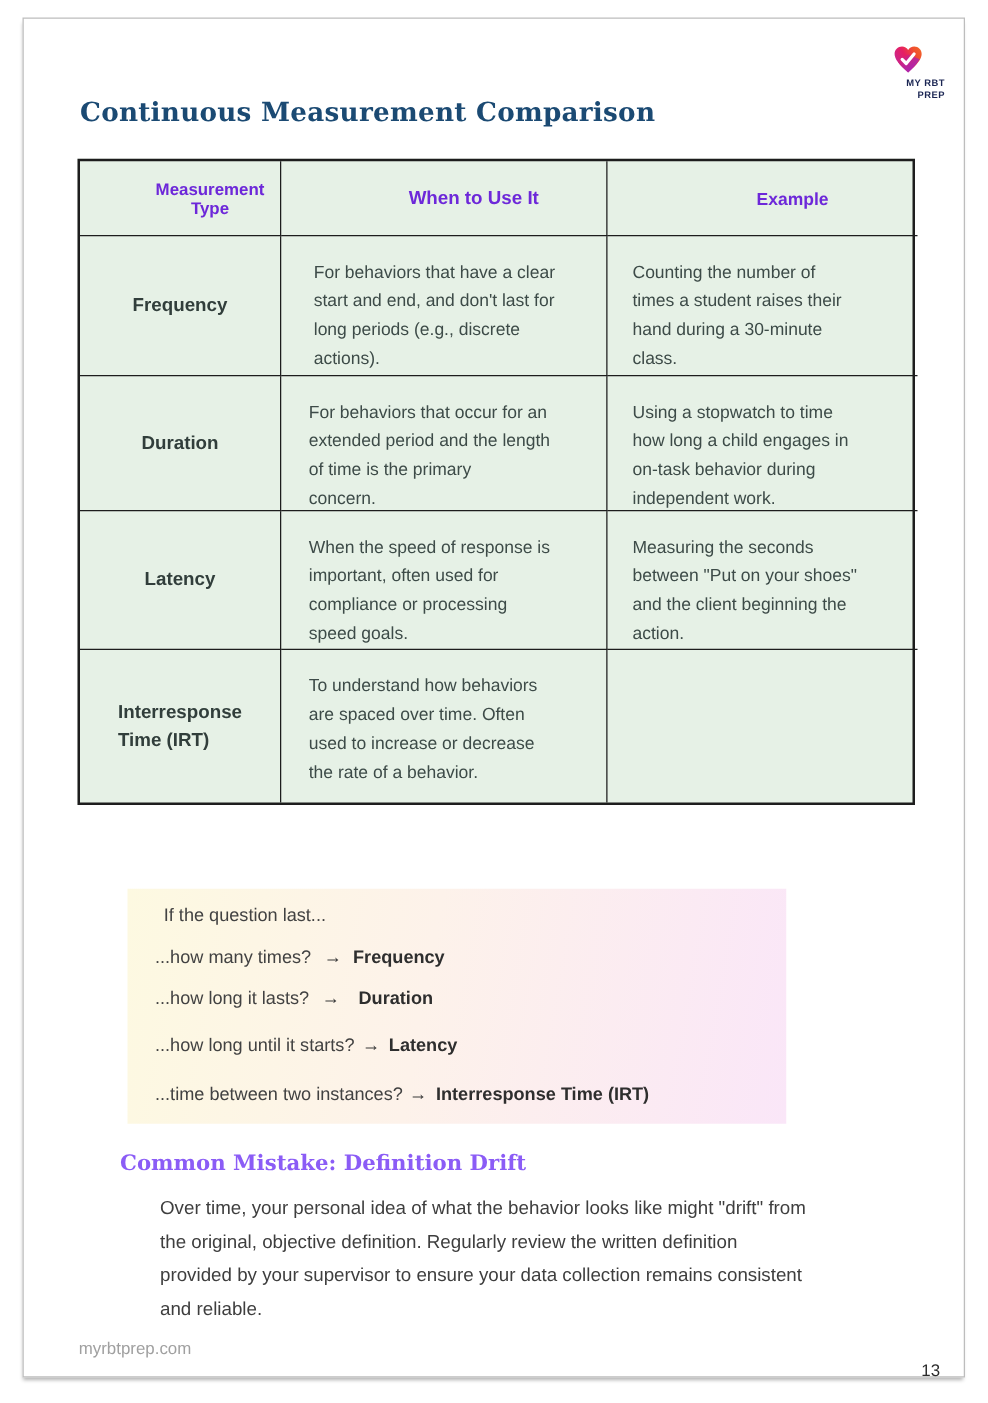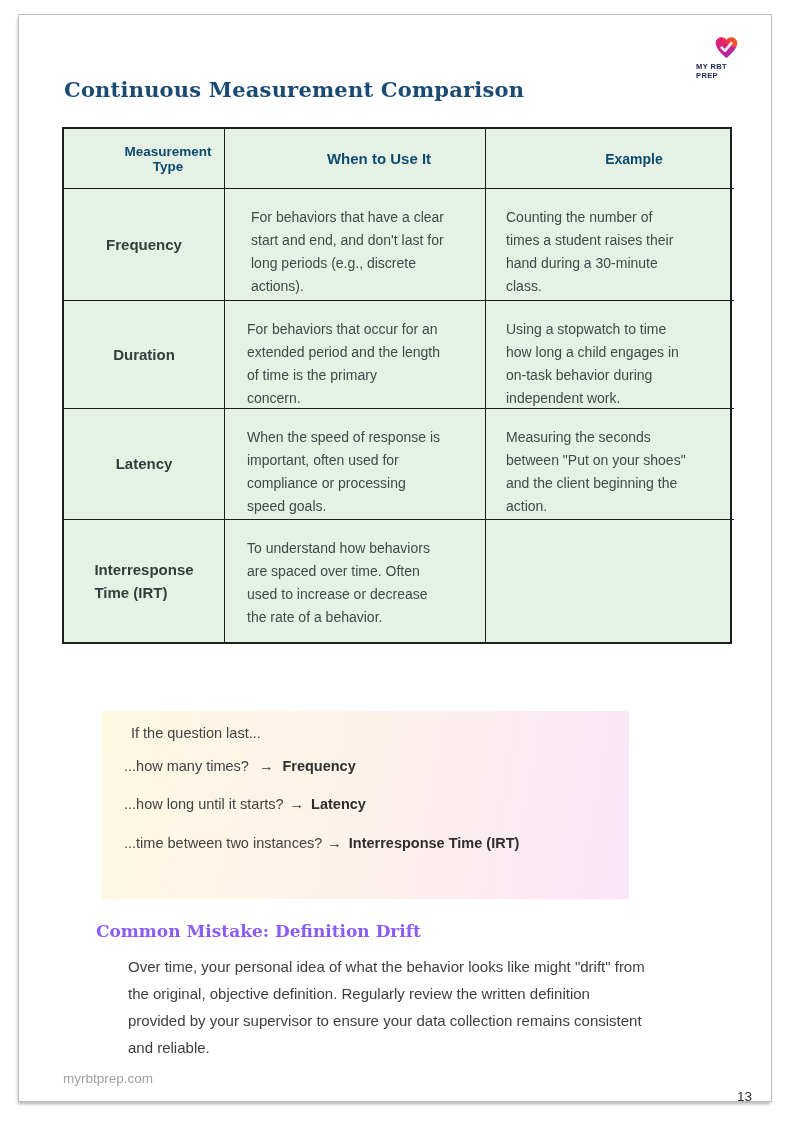--- a/index.html
+++ b/index.html
@@ -18,21 +18,21 @@
     width: 754px; height: 1088px;
     background: #ffffff;
     border: 1px solid #bdbdbd;
     box-shadow: -1px 3px 3px -1px rgba(0,0,0,0.30);
   }
   
   .logo {
     position: absolute;
     top: 20px; right: 15px;
     width: 60px;
-    text-align: left;
+    text-align: right;
   }
   .logo svg { width: 27px; height: 26px; display: block; margin: 0 auto; }
   .logo-text {
     font-size: 7.5px;
     font-weight: bold;
     color: #1b2653;
     letter-spacing: 0.4px;
     line-height: 1.25;
     margin-top: 1px;
   }
@@ -60,21 +60,21 @@
   .cell {
     border-right: 1.5px solid #1d1d1d;
     border-bottom: 1.5px solid #1d1d1d;
     color: #3d4b48;
   }
   .cell.last-col { border-right: none; }
   .cell.last-row { border-bottom: none; }
   .cell.head {
     display: flex; align-items: center; justify-content: center;
     font-weight: bold;
-    color: #0c4a6e;
+    color: #6d28d9;
     text-align: center;
     padding-left: 48px;
   }
   .cell.head.h1 { font-size: 13.5px; }
   .cell.head.h2 { font-size: 15px; }
   .cell.head.h3 { font-size: 14px; }
   .cell.rowlabel {
     display: flex; align-items: center; justify-content: center;
     font-weight: bold;
     font-size: 15px;
@@ -228,20 +228,23 @@
 used to increase or decrease
 the rate of a behavior.</div>
     </div>
 
 
     <div class="edr-box">
       <div class="edr-intro">If the question last...</div>
       <div class="edr-line l1">
         <span class="q">...how many times?</span><span class="arrow">→</span><span class="a">Frequency</span>
       </div>
+      <div class="edr-line l2">
+        <span class="q">...how long it lasts?</span><span class="arrow">→</span><span class="a">Duration</span>
+      </div>
       <div class="edr-line l3">
         <span class="q">...how long until it starts?</span><span class="arrow">→</span><span class="a">Latency</span>
       </div>
       <div class="edr-line l4">
         <span class="q">...time between two instances?</span><span class="arrow">→</span><span class="a">Interresponse Time (IRT)</span>
       </div>
     </div>
 
     <h2 class="mistake-heading">Common Mistake: Definition Drift</h2>
     <p class="mistake-body">Over time, your personal idea of what the behavior looks like might "drift" from

